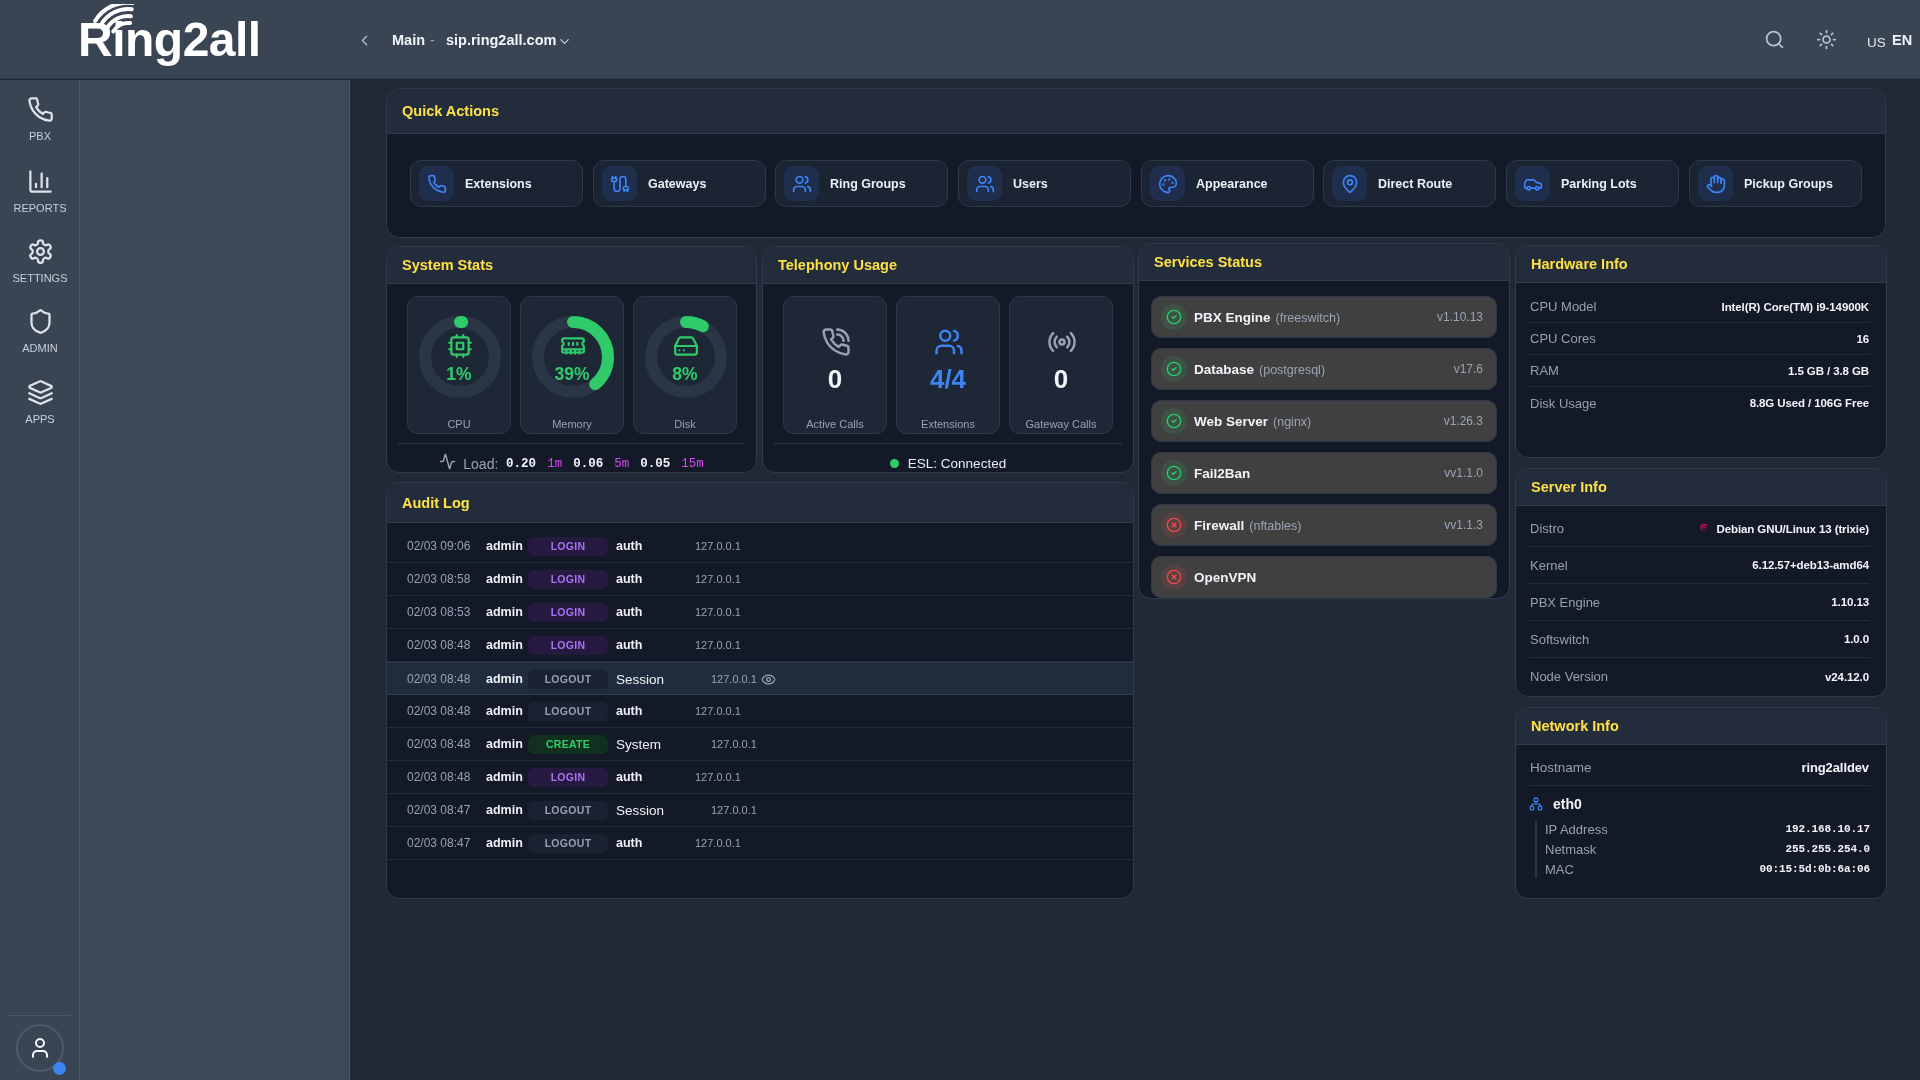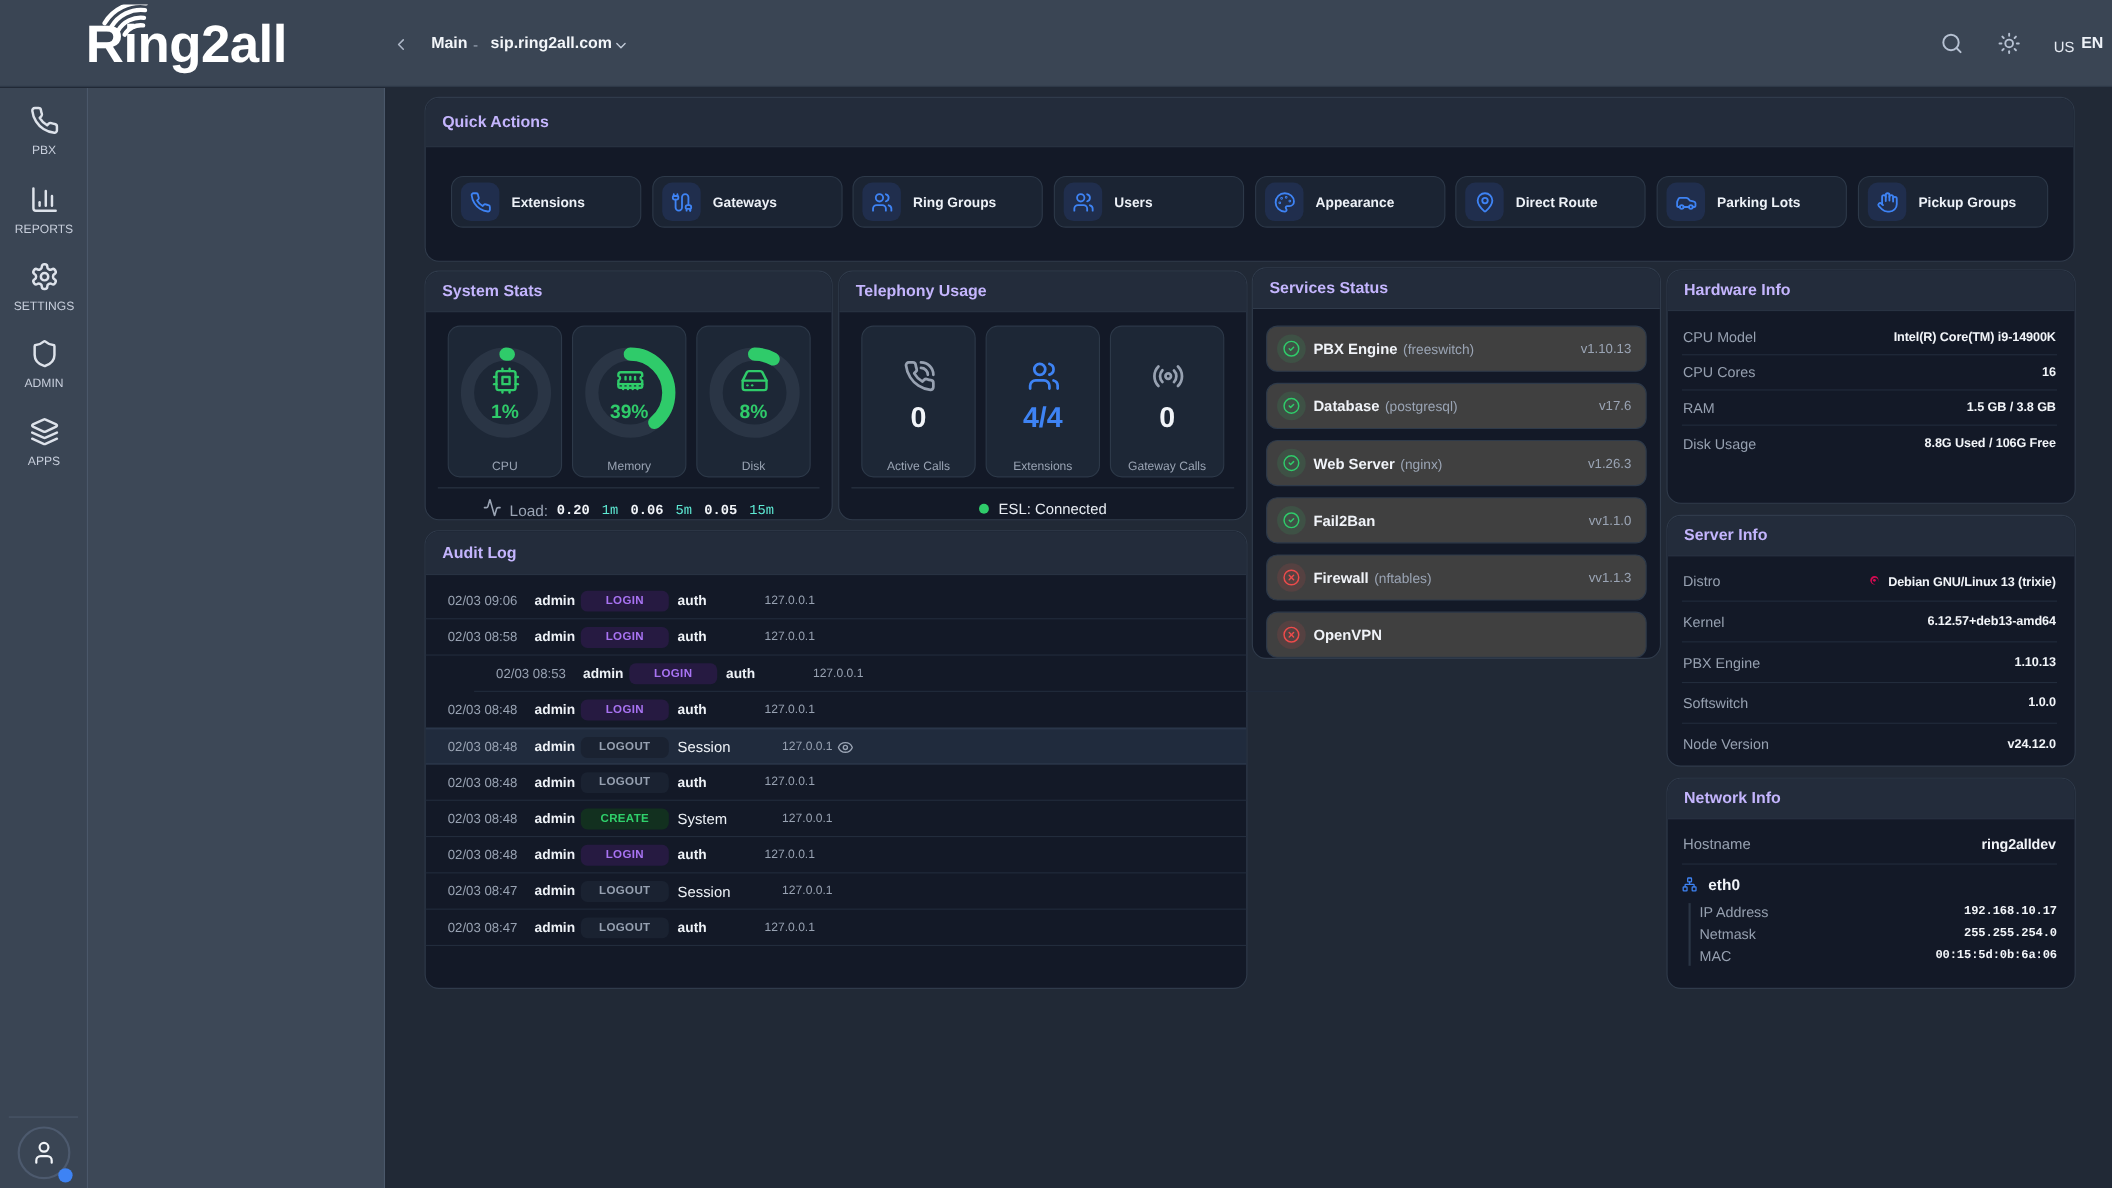--- a/index.html
+++ b/index.html
@@ -5,39 +5,39 @@
 html,body{width:1920px;height:1080px;overflow:hidden;background:#212936;
  font-family:"Liberation Sans",sans-serif;}
 #app{position:relative;width:1920px;height:1080px;background:#212936}
 .abs{position:absolute}
 .topbar{position:absolute;left:0;top:0;width:1920px;height:79px;background:#3a4554;border-bottom:1px solid #2e3947}
 .sidebar{position:absolute;left:0;top:80px;width:80px;height:1000px;background:#3a4554;border-right:1px solid #4b586a}
 .panel2{position:absolute;left:80px;top:80px;width:270px;height:1000px;background:#3d4857;border-right:1px solid #4b586a}
 .content{position:absolute;left:351px;top:80px;width:1569px;height:1000px;background:#212936}
 .card{position:absolute;background:#131927;border:1px solid #303b4b;border-radius:13px}
 .chead{height:37px;background:#232c3b;border-bottom:1px solid #303b4b;border-radius:12px 12px 0 0;
- display:flex;align-items:center;padding:0 15px;font-weight:bold;font-size:14.5px;color:#c4b5fd;letter-spacing:0px}
+ display:flex;align-items:center;padding:0 15px;font-weight:bold;font-size:14.5px;color:#fde047;letter-spacing:0px}
 .qabtn{position:absolute;top:71px;height:47px;background:#1b2433;border:1px solid #2d3949;border-radius:11px;display:flex;align-items:center}
 .qaicon{width:35px;height:35px;margin-left:8px;background:#202e4d;border-radius:9px;display:flex;align-items:center;justify-content:center}
 .qalabel{margin-left:11px;font-size:12.5px;font-weight:bold;color:#edf1f7}
 .tile{position:absolute;top:49px;width:104px;height:138px;background:#1d2736;border:1px solid #2d3949;border-radius:11px;text-align:center}
 .tlabel{position:absolute;width:100%;top:121px;font-size:11px;color:#99a3b3}
 .gnum{font-weight:bold;color:#2fcb6a}
 .srow{position:absolute;left:12px;width:346px;height:42px;background:#404040;border:1px solid #2e3a4a;border-radius:10px;display:flex;align-items:center}
 .sic{width:26px;height:26px;border-radius:50%;margin-left:9px;display:flex;align-items:center;justify-content:center}
 .sname{margin-left:7px;font-size:13.5px;font-weight:bold;color:#f0f3f8}
 .ssub{font-size:12.5px;color:#9aa4b4;font-weight:normal;margin-left:5px}
 .sver{margin-left:auto;margin-right:13px;font-size:12px;color:#9aa4b4}
 .irow{display:flex;align-items:center;height:32px;border-bottom:1px solid #222c3c;padding:0 1px}
 .irow:last-child{border-bottom:none}
 .ilab{font-size:13px;color:#96a0b0}
 .ival{margin-left:auto;font-size:11.5px;font-weight:bold;color:#f2f5f9;letter-spacing:-0.1px}
 .mono{font-family:"Liberation Mono",monospace}
 .lnum{font-size:12.5px;font-weight:bold;color:#f2f5f9;vertical-align:middle}
-.lunit{font-size:12.5px;color:#5eead4;vertical-align:middle;margin-left:11px}
+.lunit{font-size:12.5px;color:#d946ef;vertical-align:middle;margin-left:11px}
 .arow{position:absolute;left:0;width:100%;height:33px;border-bottom:1px solid #222c3c}
 .atime{position:absolute;left:20px;top:9px;font-size:12px;color:#98a2b2}
 .auser{position:absolute;left:99px;top:9px;font-size:12.5px;font-weight:bold;color:#eef2f7}
 .abadge{position:absolute;left:141px;top:7px;width:80px;height:19px;border-radius:6px;text-align:center;line-height:19px;font-size:10.5px;font-weight:bold;letter-spacing:.3px}
 .b-login{background:#261a41;color:#a873f2}
 .b-logout{background:#1a2231;color:#96a0b0}
 .b-create{background:#12301f;color:#2fd06b}
 .atgt{position:absolute;left:229px;top:9px;font-size:13px;color:#eef2f7}
 .aip{position:absolute;top:10px;font-size:11px;color:#98a2b2}
 .navitem{position:absolute;left:0;width:80px;text-align:center;color:#d3d9e2}
@@ -452,21 +452,21 @@
           <div class="atgt" style="font-size:12.5px;font-weight:bold">auth</div>
           <div class="aip" style="left:308px">127.0.0.1</div>
         </div>
 <div class="arow" style="top:80px;">
           <div class="atime">02/03 08:58</div>
           <div class="auser">admin</div>
           <div class="abadge b-login">LOGIN</div>
           <div class="atgt" style="font-size:12.5px;font-weight:bold">auth</div>
           <div class="aip" style="left:308px">127.0.0.1</div>
         </div>
-<div class="arow" style="top:113px;margin-left:44px;">
+<div class="arow" style="top:113px;">
           <div class="atime">02/03 08:53</div>
           <div class="auser">admin</div>
           <div class="abadge b-login">LOGIN</div>
           <div class="atgt" style="font-size:12.5px;font-weight:bold">auth</div>
           <div class="aip" style="left:308px">127.0.0.1</div>
         </div>
 <div class="arow" style="top:146px;">
           <div class="atime">02/03 08:48</div>
           <div class="auser">admin</div>
           <div class="abadge b-login">LOGIN</div>

